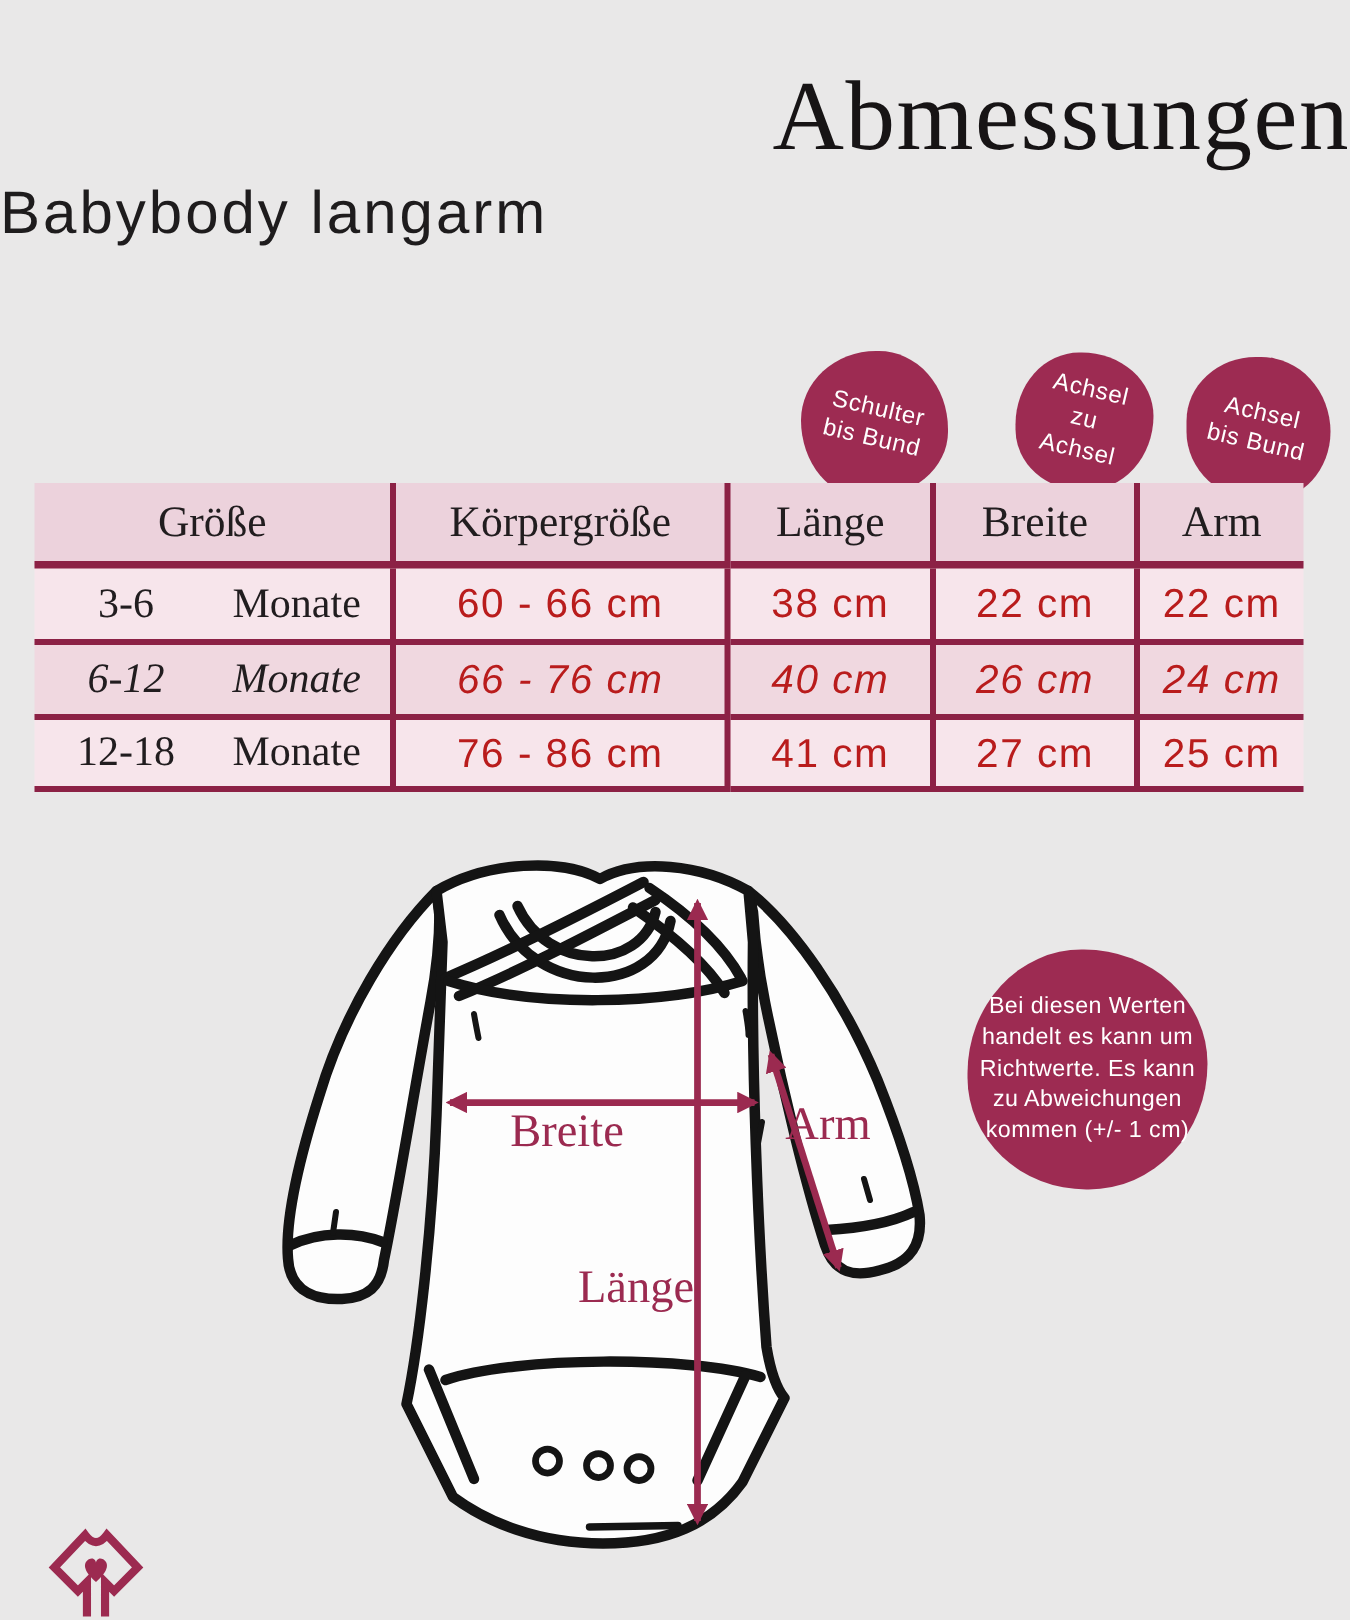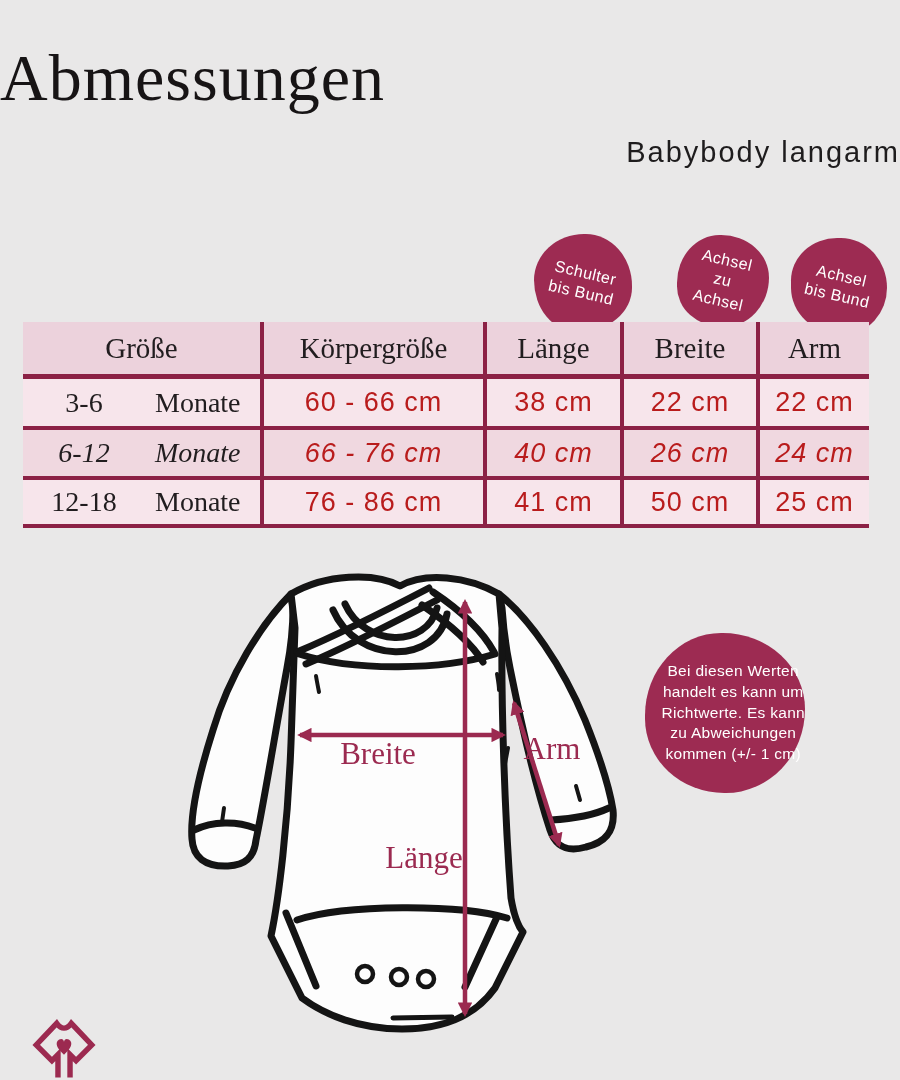--- a/index.html
+++ b/index.html
@@ -1,25 +1,25 @@
 <!DOCTYPE html>
 <html><head>
 <meta charset="utf-8">
 <style>
   html,body{margin:0;padding:0;}
   body{width:900px;height:1080px;background:#e9e8e8;overflow:hidden;
        font-family:"Liberation Sans","DejaVu Sans",sans-serif;}
   .page{position:relative;width:900px;height:1080px;background:#e9e8e8;}
 
   
-  .title{position:absolute;top:40px;left:0;width:100%;text-align:left;
+  .title{position:absolute;top:40px;left:0;width:100%;text-align:right;
          font-family:"Liberation Serif","DejaVu Serif",serif;
          font-size:66px;font-weight:500;letter-spacing:1px;color:#171415;}
-  .subtitle{position:absolute;top:136px;left:0;width:100%;text-align:right;
-            font-size:29px;font-weight:300;letter-spacing:2px;color:#1e1c1d;}
+  .subtitle{position:absolute;top:120px;left:0;width:100%;text-align:left;
+            font-size:40px;font-weight:300;letter-spacing:2px;color:#1e1c1d;}
 
   
   .stamp{position:absolute;background:#9d2b52;color:#fff;z-index:1;
          display:flex;align-items:center;justify-content:center;text-align:center;
          border-radius:52% 48% 55% 45% / 48% 54% 46% 54%;}
   .stamp .rot{transform:rotate(13deg);font-size:16px;line-height:1.28;
               font-weight:300;letter-spacing:.5px;}
   .stamp-1{left:534px;top:234px;width:98px;height:98px;}
   .stamp-2{left:677px;top:235px;width:92px;height:92px;border-radius:47% 53% 50% 50%/53% 47% 55% 45%;}
   .stamp-3{left:791px;top:238px;width:96px;height:96px;border-radius:50% 50% 46% 54%/46% 54% 50% 50%;}
@@ -48,21 +48,21 @@
   .dlabel{position:absolute;z-index:3;text-align:center;color:#9b2a50;
           font-family:"Liberation Serif","DejaVu Serif",serif;
           font-size:31px;font-weight:500;}
   .lbl-breite{left:308px;top:736px;width:140px;}
   .lbl-laenge{left:354px;top:840px;width:140px;}
   .lbl-arm{left:502px;top:731px;width:100px;}
 
   
   .note{position:absolute;left:645px;top:633px;width:160px;height:160px;
         background:#9d2b52;color:#fff;border-radius:48% 52% 50% 50%/52% 48% 53% 47%;
-        display:flex;align-items:center;justify-content:flex-end;text-align:center;}
+        display:flex;align-items:center;justify-content:center;text-align:center;}
   .note .txt{font-size:15.5px;font-weight:300;line-height:1.34;letter-spacing:.3px;}
 
   
   .logo{position:absolute;left:16px;top:1010px;width:96px;height:70px;}
 </style>
 </head>
 <body>
 
 <div class="page">
 
@@ -133,21 +133,21 @@
       </tr>
       <tr class="r3">
         <td class="sizecell">
             <span class="wrap">
               <span class="range">12-18</span>
               <span>Monate</span>
             </span>
           </td>
         <td class="thin">76 - 86 cm</td>
         <td class="thin">41 cm</td>
-        <td class="thin">50 cm</td>
+        <td class="thin">27 cm</td>
         <td class="thin">25 cm</td>
       </tr>
     </tbody>
   </table>
 
   <svg class="diagram" viewBox="0 0 460 470" fill="none">
     <defs>
       <marker id="ah" viewBox="0 0 10 10" refX="8" refY="5" markerWidth="3.2" markerHeight="3.2" orient="auto-start-reverse">
         <path d="M0 0 L10 5 L0 10 z" fill="#9b2a50"></path>
       </marker>

